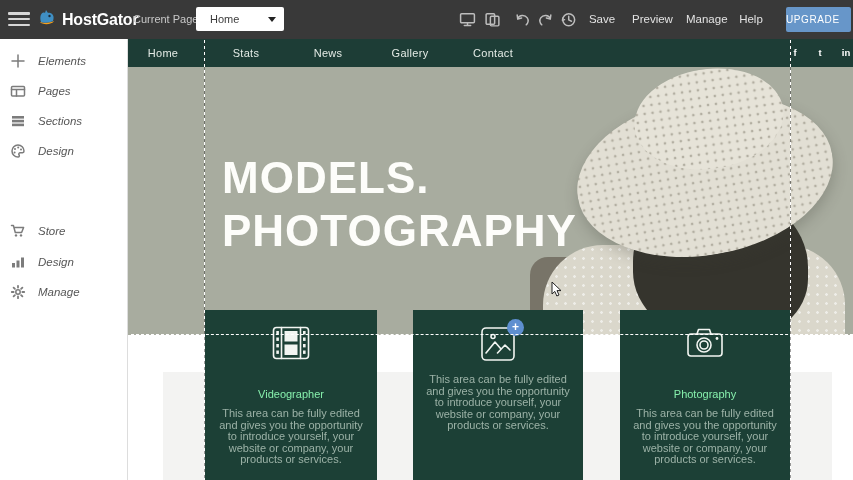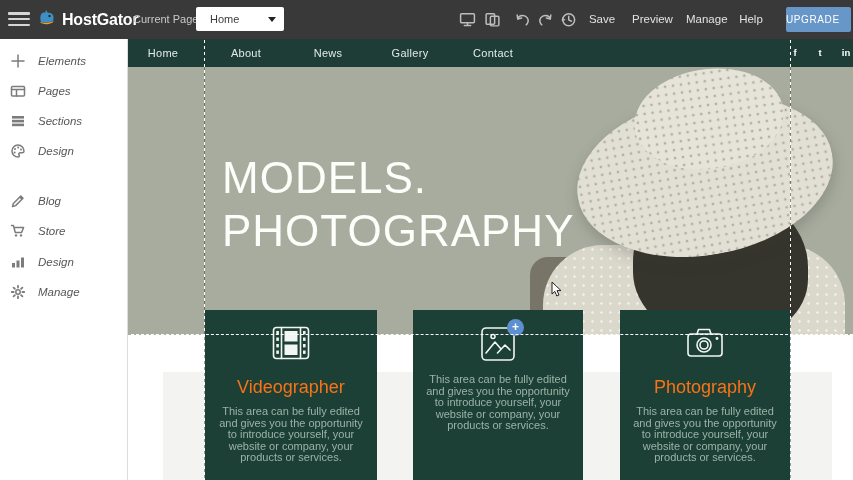--- a/index.html
+++ b/index.html
@@ -41,21 +41,21 @@
   
   .canvas { position:absolute; left:128px; top:39px; width:725px; height:441px; background:#fff; overflow:hidden; }
 
   .site-nav { position:absolute; left:0; top:0; width:725px; height:28px; background:#1d3d36; }
   .nav-item { position:absolute; top:0; height:28px; line-height:28px; transform:translateX(-50%);
               color:#e4ebe6; font-size:11px; letter-spacing:0.3px; cursor:pointer; }
   .social { position:absolute; top:0; height:28px; transform:translateX(-50%); line-height:28px;
             color:#fff; font-size:9.5px; font-weight:bold; cursor:pointer; }
 
   .hero { position:absolute; left:0; top:28px; width:725px; height:268px; background:#a8ac9f; overflow:hidden; }
-  .hero-title { position:absolute; left:94px; top:84px; color:#fdfdfa; font-weight:normal; font-size:44px; line-height:53px; letter-spacing:1px; cursor:text; }
+  .hero-title { position:absolute; left:94px; top:84px; color:#fdfdfa; font-weight:bold; font-size:44px; line-height:53px; letter-spacing:1px; cursor:text; }
 
   
   .ph { position:absolute; }
   .hair { left:505px; top:122px; width:175px; height:150px; background:#35342d; border-radius:48% 52% 40% 45%; }
   .dress { left:415px; top:178px; width:302px; height:95px; background:#dad7cb;
            border-radius:60px 60px 0 0;
            background-image:radial-gradient(rgba(255,255,255,0.55) 1px, transparent 1.6px);
            background-size:9px 9px; }
   .shoulder { left:402px; top:190px; width:42px; height:70px; background:#787468; border-radius:18px 6px 0 14px; }
   .hat-brim { left:448px; top:30px; width:258px; height:158px; background-color:#e2dfd4;
@@ -65,21 +65,21 @@
                background-image:radial-gradient(#b3afa2 1.1px, transparent 1.7px); background-size:8px 8px;
                border-radius:50%; transform:rotate(-8deg); }
 
   
   .gray-block { position:absolute; left:35px; top:333px; width:669px; height:108px; background:#f3f3f2; }
 
   
   .card { position:absolute; top:271px; height:170px; background:#1c4036; text-align:center; cursor:pointer; }
   .card .cicon { margin-top:16px; height:38px; position:relative; display:inline-block; }
   .card .cicon svg { stroke:#f2f5f2; fill:none; stroke-width:1.6; stroke-linecap:round; stroke-linejoin:round; }
-  .card .ctitle { margin-top:13px; color:#f97316; font-size:18px; }
+  .card .ctitle { margin-top:24px; color:#86efac; font-size:11px; }
   .card .cbody { margin:8px 13px 0; color:#9cb2a7; font-size:11px; line-height:11.5px; }
   .badge { position:absolute; right:-8px; top:-7px; width:17px; height:17px; border-radius:50%; background:#5e8fd0;
            color:#fff; font-size:12px; line-height:16px; text-align:center; font-weight:bold; }
 
   
   .dash-h { position:absolute; left:3px; top:295px; width:722px; height:0; border-top:1px dashed #fff; z-index:6; }
   .dot-v { position:absolute; top:1px; width:1px; height:440px; z-index:6;
            background-image:repeating-linear-gradient(180deg, #fff 0 3px, rgba(40,40,40,0.45) 3px 6px); }
   .dot-v.left { left:76px; } .dot-v.right { left:662px; }
 
@@ -181,27 +181,20 @@
     <span class="icon">
       <svg viewBox="0 0 16 16">
           <path d="M8 2 A6 6 0 1 0 8 14 C9.4 14 9.6 12.6 9 11.8 C8.4 11 9 9.8 10.2 9.8 L12.5 9.8 A1.8 1.8 0 0 0 14 8 A6 6 0 0 0 8 2 Z"></path>
           <circle class="fill" cx="5" cy="6" r="1"></circle>
           <circle class="fill" cx="8.2" cy="4.6" r="1"></circle>
           <circle class="fill" cx="11" cy="6.4" r="1"></circle>
           <circle class="fill" cx="4.6" cy="9.4" r="1"></circle>
         </svg></span>
     <span class="lbl">Design</span>
   </div>
-  <div class="side-item" style="top:152px">
-    <span class="icon">
-      <svg viewBox="0 0 16 16">
-          <path d="M2.5 13.5 L3.4 10.5 L10.8 3 L13 5.2 L5.6 12.6 Z M9.8 4 L12 6.2"></path>
-        </svg></span>
-    <span class="lbl">Blog</span>
-  </div>
   <div class="side-item" style="top:182px">
     <span class="icon">
       <svg viewBox="0 0 16 16">
           <path d="M1.5 2.5 H3.4 L5.3 9.5 H11.6 L13.6 4.5 H4"></path>
           <circle class="fill" cx="6" cy="12.4" r="1.2"></circle>
           <circle class="fill" cx="11" cy="12.4" r="1.2"></circle>
         </svg></span>
     <span class="lbl">Store</span>
   </div>
   <div class="side-item" style="top:213px">
@@ -220,21 +213,21 @@
           <path d="M8 1.8 V3.6 M8 12.4 V14.2 M1.8 8 H3.6 M12.4 8 H14.2 M3.6 3.6 L4.9 4.9 M11.1 11.1 L12.4 12.4 M12.4 3.6 L11.1 4.9 M4.9 11.1 L3.6 12.4" stroke-width="1.8"></path>
         </svg></span>
     <span class="lbl">Manage</span>
   </div>
 </div>
 
 <div class="canvas">
 
   <div class="site-nav">
     <span class="nav-item" style="left:35px">Home</span>
-    <span class="nav-item" style="left:118px">About</span>
+    <span class="nav-item" style="left:118px">Stats</span>
     <span class="nav-item" style="left:200px">News</span>
     <span class="nav-item" style="left:282px">Gallery</span>
     <span class="nav-item" style="left:365px">Contact</span>
     <span class="social" style="left:667px">f</span>
     <span class="social" style="left:692px">t</span>
     <span class="social" style="left:718px">in</span>
   </div>
 
   <div class="hero">
     <div class="ph shoulder"></div>

